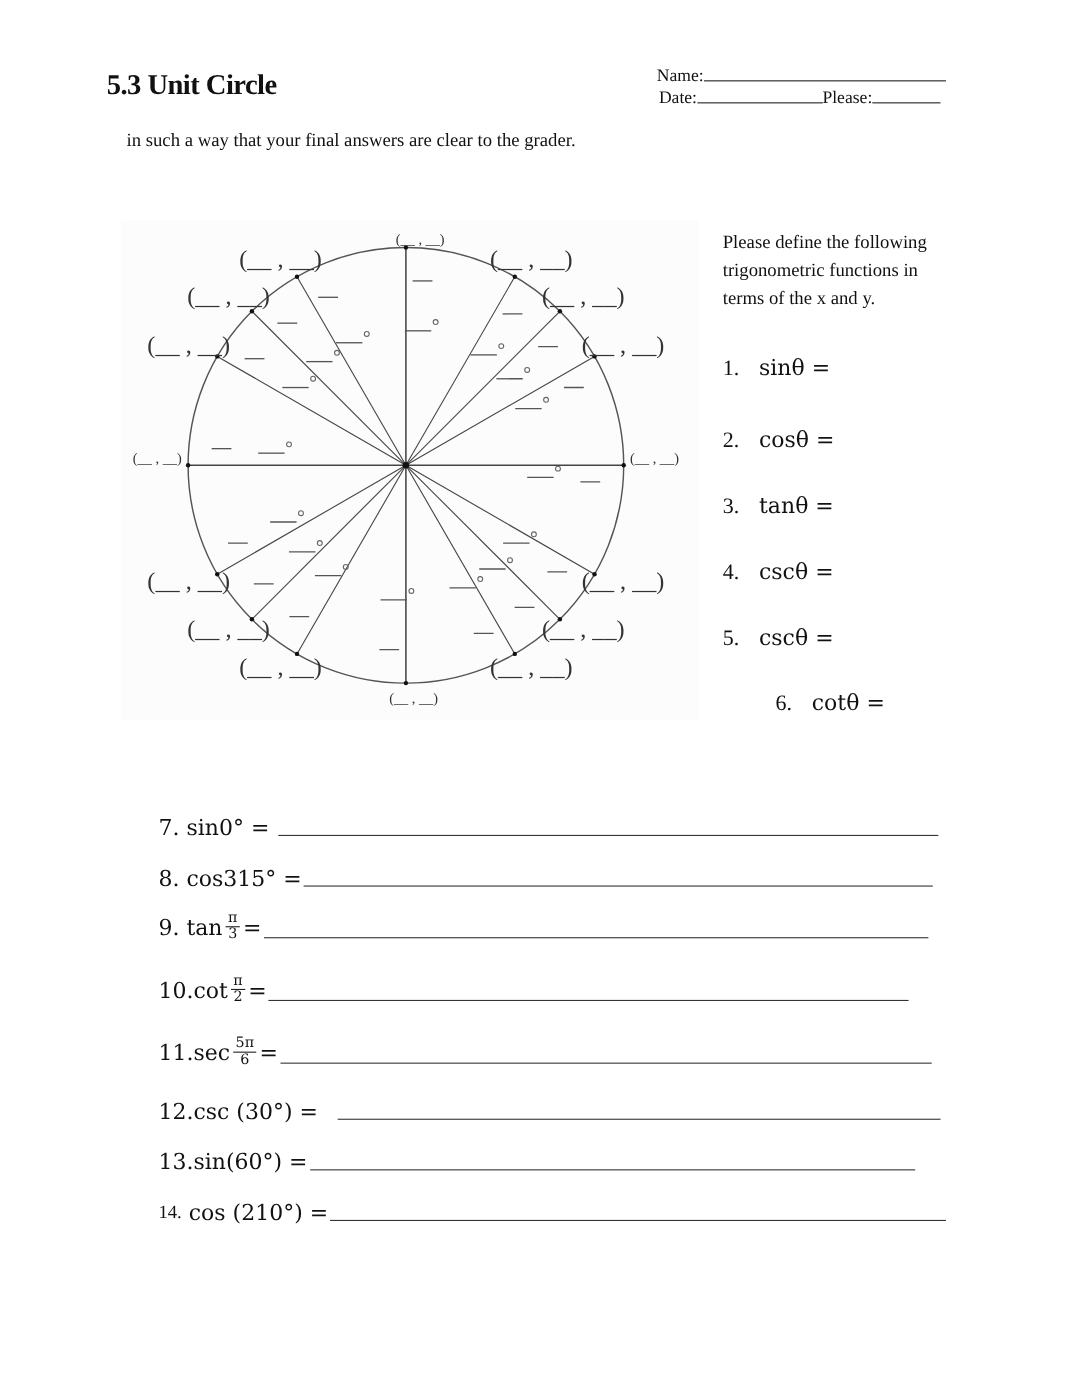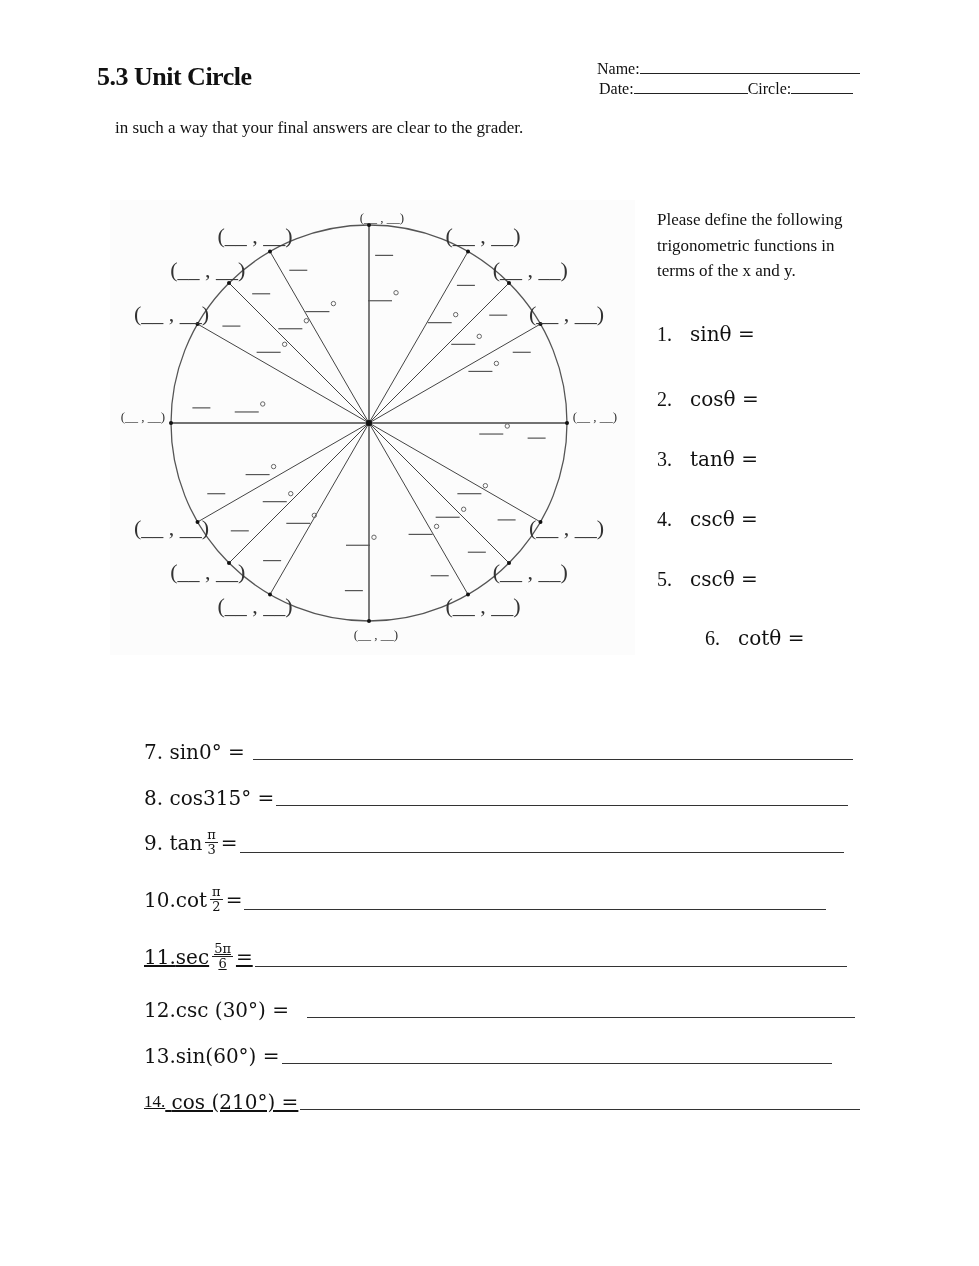--- a/index.html
+++ b/index.html
@@ -23,21 +23,21 @@
   svg text { font-family:"Liberation Serif", serif; }
 </style>
 </head>
 <body>
 
 <div class="abs title">5.3 Unit Circle</div>
 <div class="abs hdr" style="left:597px; top:59px;">
   <span>Name:</span><span class="uline" style="width:220px;"></span>
 </div>
 <div class="abs hdr" style="left:599px; top:79px;">
-  <span>Date:</span><span class="uline" style="width:114px;"></span><span>Circle:</span><span class="uline" style="width:62px;"></span>
+  <span>Date:</span><span class="uline" style="width:114px;"></span><span>Please:</span><span class="uline" style="width:62px;"></span>
 </div>
 
 <div class="abs intro">
   <div>in such a way that your final answers are clear to the grader.</div>
 </div>
 
 <svg class="abs" id="circle-svg" style="left:110px; top:200px;" width="525" height="455">
     <rect x="0" y="0" width="525" height="455" fill="#fcfcfc"></rect>
     <circle cx="259" cy="223" r="198" fill="none" stroke="#555" stroke-width="1.3"></circle>
     <g>
@@ -206,21 +206,21 @@
       <span>10.</span>
       <span>cot</span>
   <span class="frac">
         <span class="n">π</span>
         <span>2</span>
       </span>
   <span>=</span>
     </span>
   <span class="ans" style="width:582px;"></span>
 </div>
-<div class="abs q" style="top:942px;text-decoration:underline;">
+<div class="abs q" style="top:942px;">
   <span class="lbl">
       <span>11.</span>
       <span>sec</span>
   <span class="frac">
         <span class="n">5π</span>
         <span>6</span>
       </span>
   <span>=</span>
     </span>
   <span class="ans" style="width:592px;"></span>
@@ -232,16 +232,16 @@
     </span>
   <span class="ans" style="width:548px;"></span>
 </div>
 <div class="abs q" style="top:1044px;">
   <span class="lbl">
       <span>13.</span>
       <span>sin(60°) =</span>
     </span>
   <span class="ans" style="width:550px;"></span>
 </div>
-<div class="abs q q14" style="top:1090px;text-decoration:underline;">
+<div class="abs q q14" style="top:1090px;">
   <span class="lbl"><span class="num">14.</span>&nbsp;<span>cos (210°) =</span></span>
   <span class="ans" style="width:560px;"></span>
 </div>
 
 </body></html>

